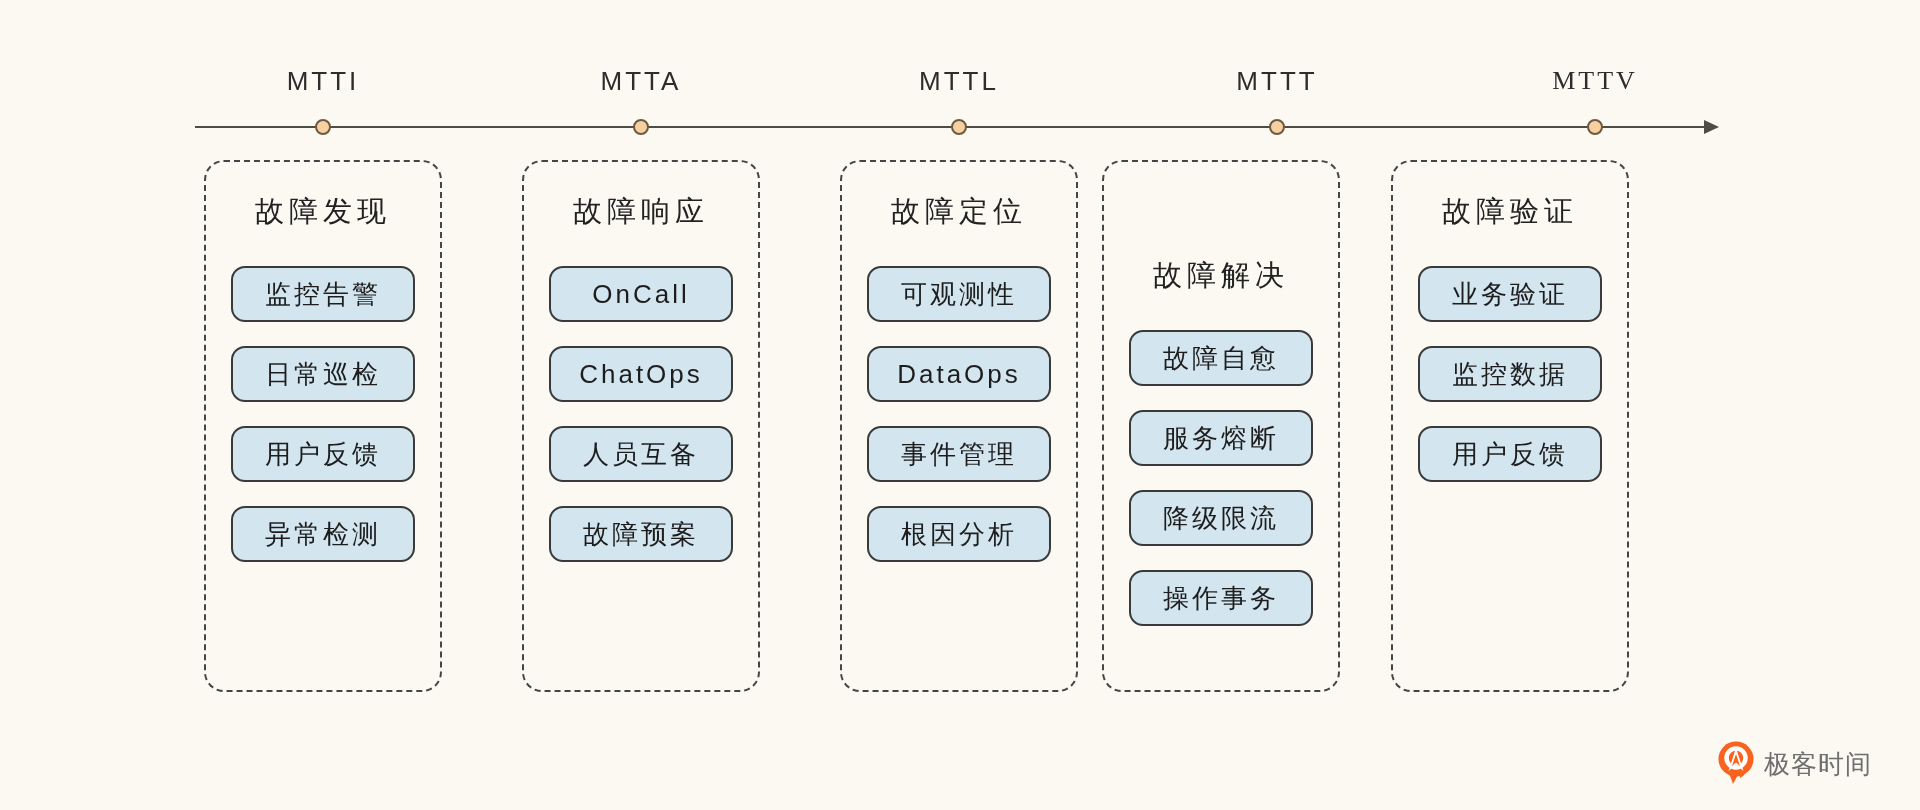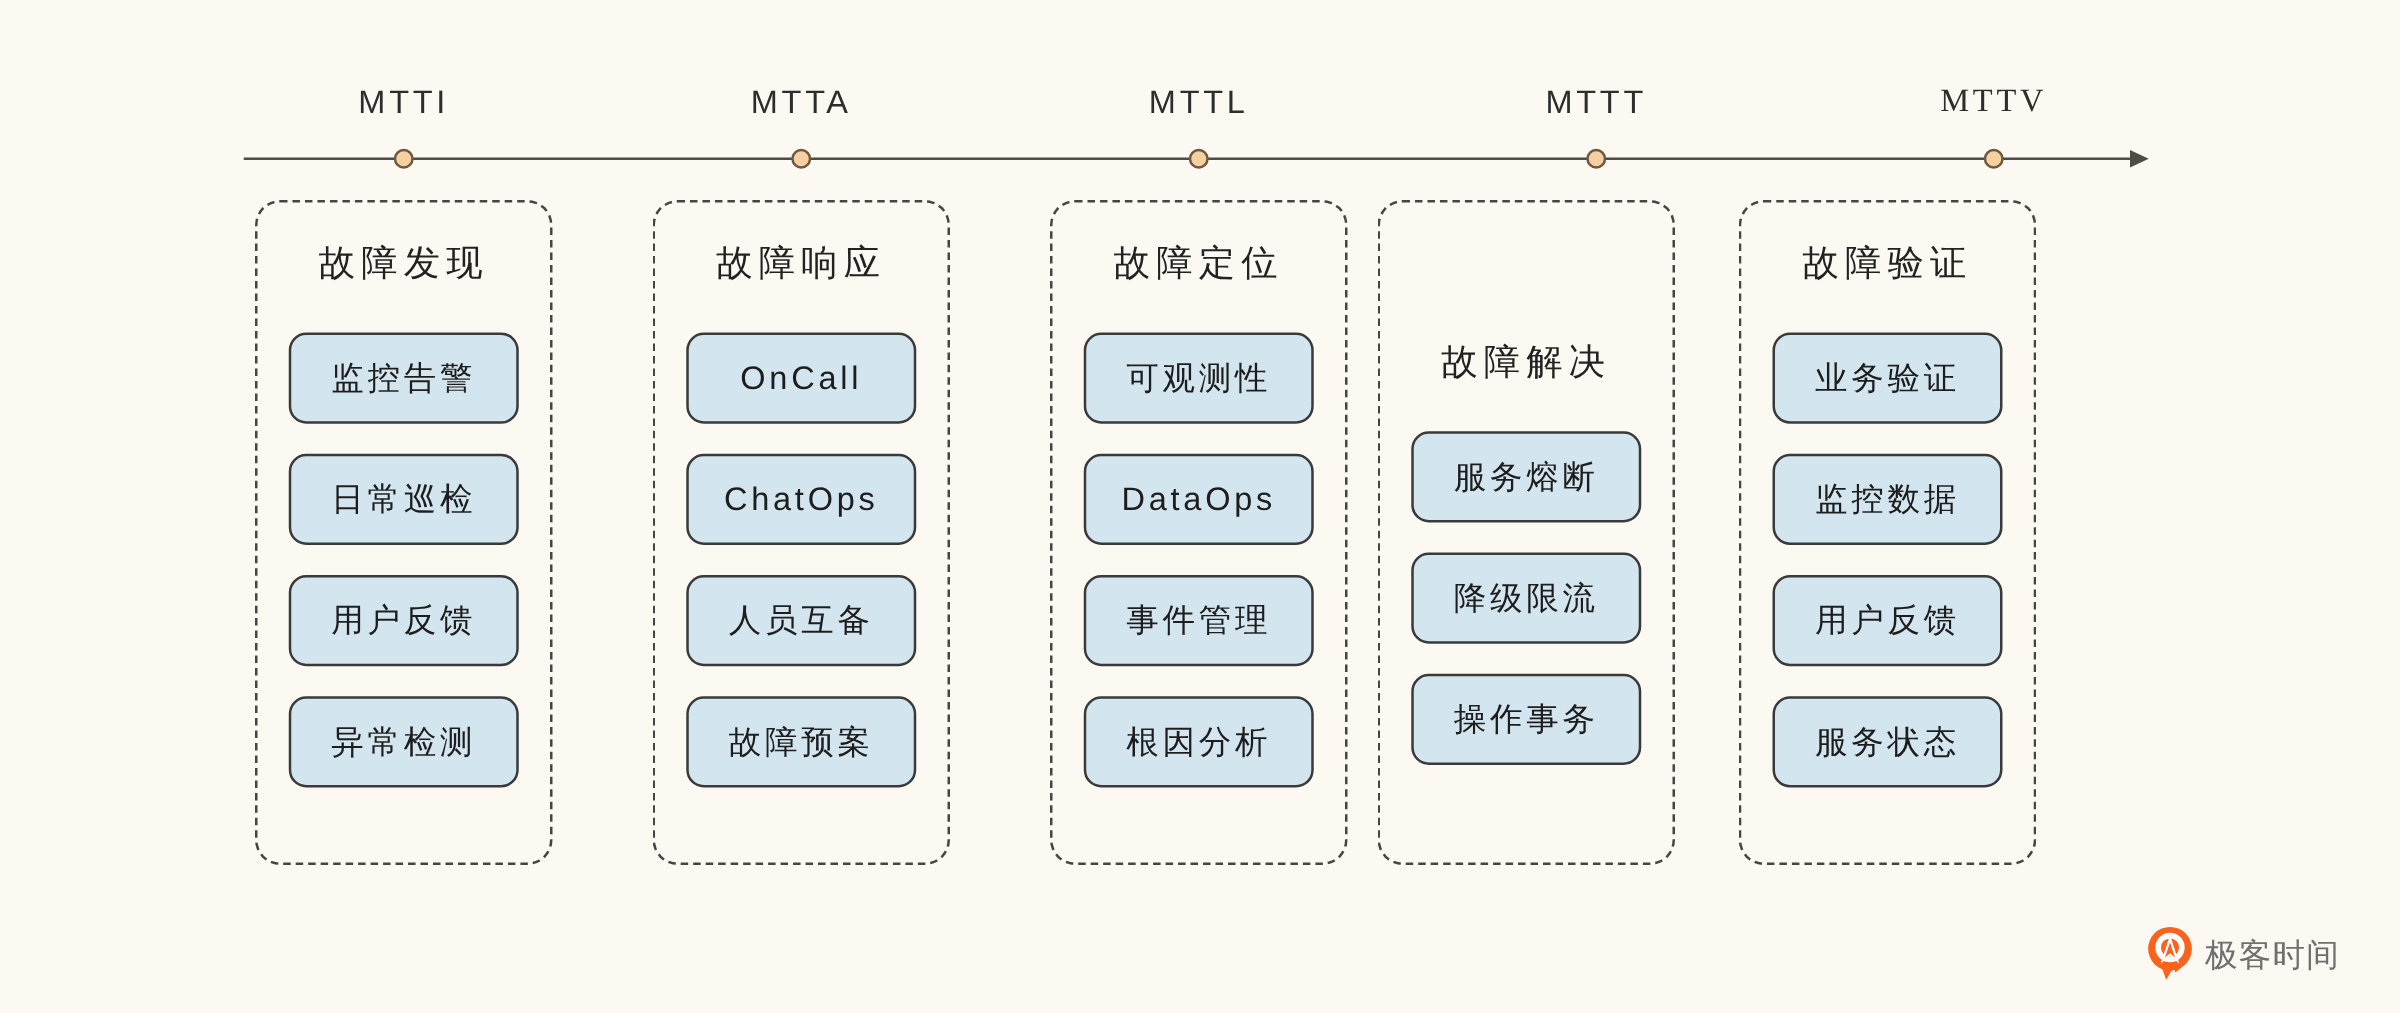--- a/index.html
+++ b/index.html
@@ -54,21 +54,21 @@
     padding-top:28px;
   }
   .stage-title{
     font-size:29px;font-weight:normal;letter-spacing:5px;
     line-height:42px;color:#222;white-space:nowrap;
   }
   .stage-items{
     margin-top:34px;display:flex;flex-direction:column;gap:24px;
   }
   .stage-item{
-    width:184px;height:73px;border-radius:14px;
+    width:184px;height:56px;border-radius:14px;
     background:var(--item-fill);
     border:2px solid var(--item-border);
     display:flex;align-items:center;justify-content:center;
     font-size:26px;letter-spacing:3px;color:#1d1d1d;white-space:nowrap;
   }
   
   .logo{
     position:absolute;left:1716px;top:740px;
     display:flex;align-items:center;gap:8px;
   }
@@ -147,39 +147,39 @@
 
   <div class="stage-item">事件管理</div>
 
   <div class="stage-item">根因分析</div>
 </div>
   </section>
 
   <section class="stage-column" style="left: 1102px; justify-content: center;">
     <h2 class="stage-title">故障解决</h2>
     <div class="stage-items">
+  <div class="stage-item">故障自愈</div>
 
   <div class="stage-item">服务熔断</div>
 
   <div class="stage-item">降级限流</div>
 
   <div class="stage-item">操作事务</div>
 </div>
   </section>
 
   <section class="stage-column" style="left: 1391px; font-family: Liberation Serif, serif;">
     <h2 class="stage-title">故障验证</h2>
     <div class="stage-items">
   <div class="stage-item">业务验证</div>
 
   <div class="stage-item">监控数据</div>
 
   <div class="stage-item">用户反馈</div>
 
-  <div class="stage-item">服务状态</div>
 </div>
   </section>
 </div>
 
 <div class="logo">
   <svg class="logo-icon" viewBox="0 0 40 48" xmlns="http://www.w3.org/2000/svg">
     <circle cx="20" cy="19" r="17.5" fill="var(--logo-orange)"></circle>
     <path d="M13 33 L17 44 L23 33 Z" fill="var(--logo-orange)"></path>
     <path d="M24 38 Q28 36 30 32 L24 33 Z" fill="var(--logo-orange)"></path>
     <circle cx="20" cy="18" r="9.5" fill="none" stroke="#fff" stroke-width="4.5"></circle>

